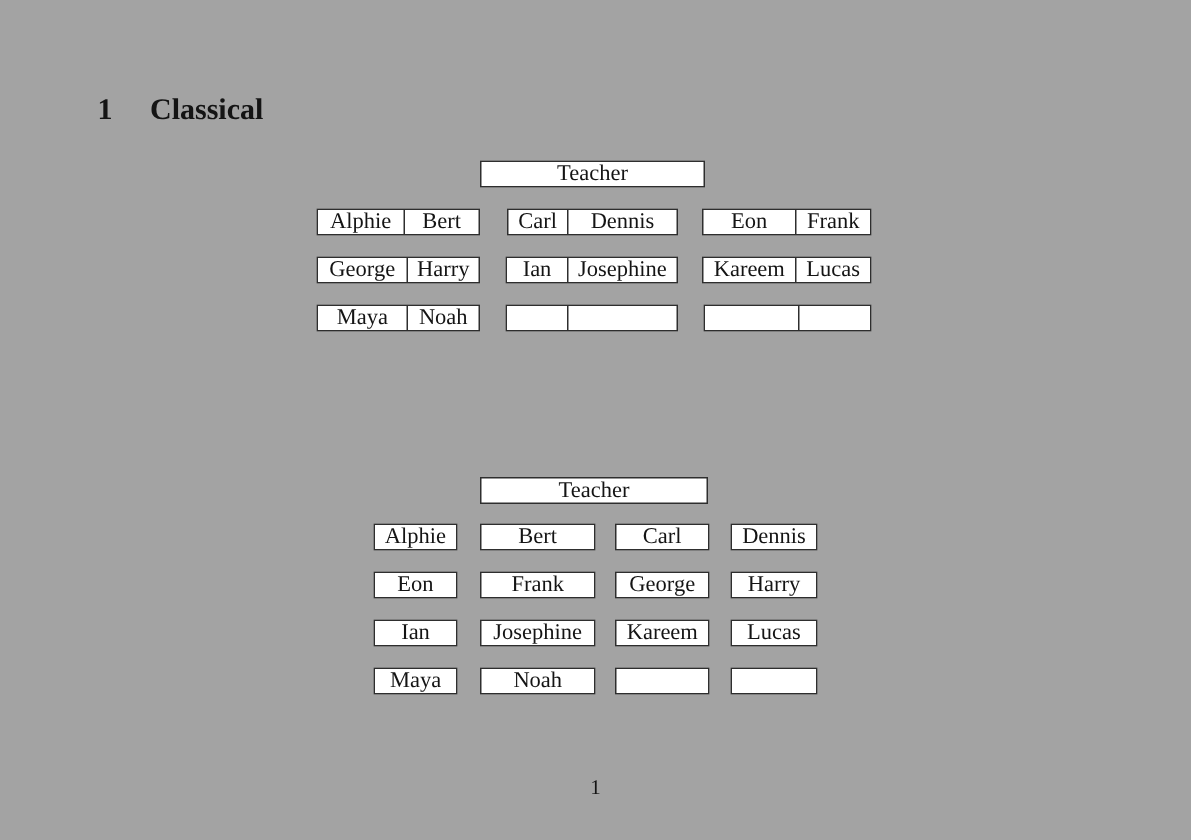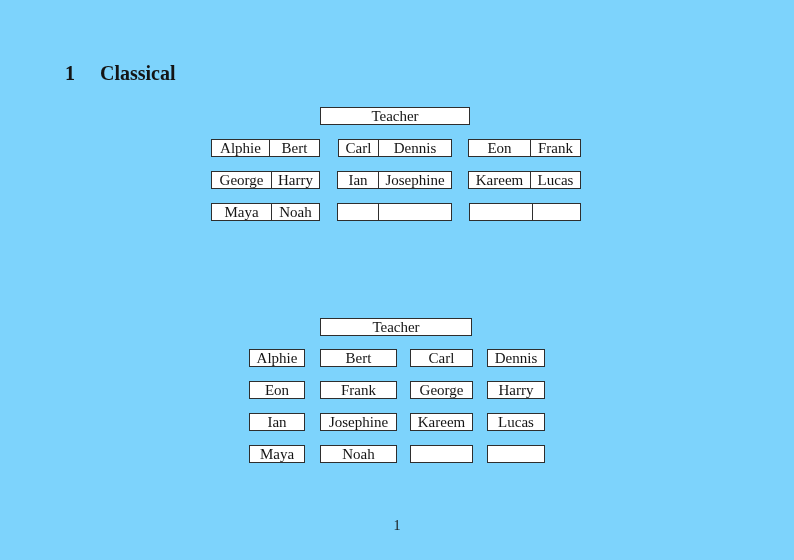--- a/index.html
+++ b/index.html
@@ -4,21 +4,21 @@
 <style>
   html, body {
     margin: 0;
     padding: 0;
     background: #ffffff;
   }
   .page {
     position: relative;
     width: 794px;
     height: 560px;
-    background: #7dd3fc;
+    background: #a3a3a3;
     font-family: "Liberation Serif", "DejaVu Serif", serif;
     color: #141414;
     overflow: hidden;
   }
   .heading {
     position: absolute;
     left: 65px;
     font-size: 20px;
     font-weight: bold;
     line-height: 1.1;

